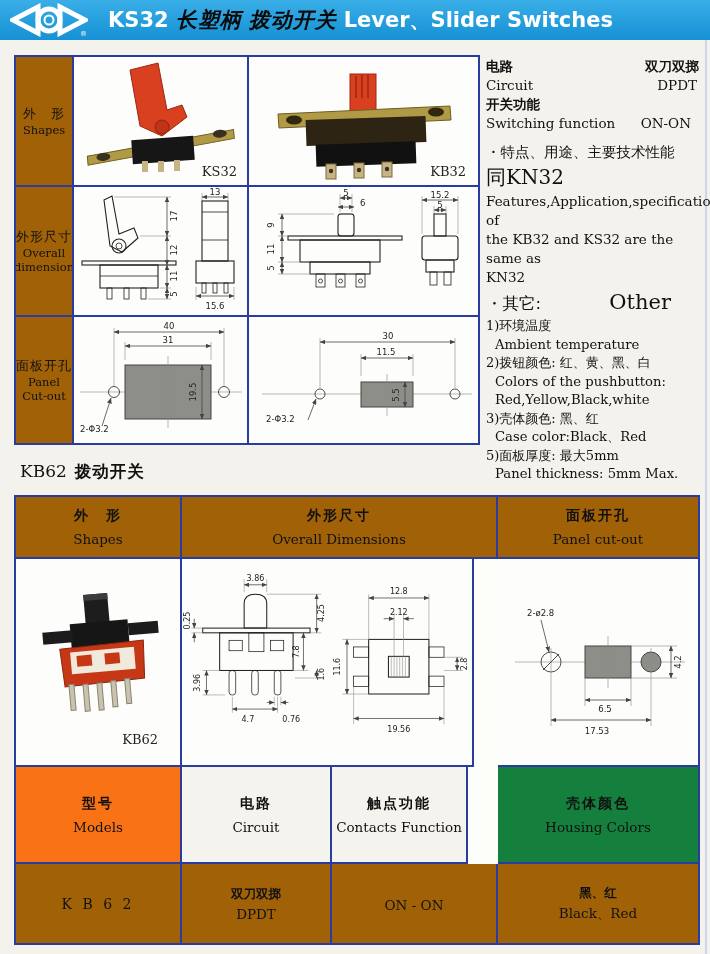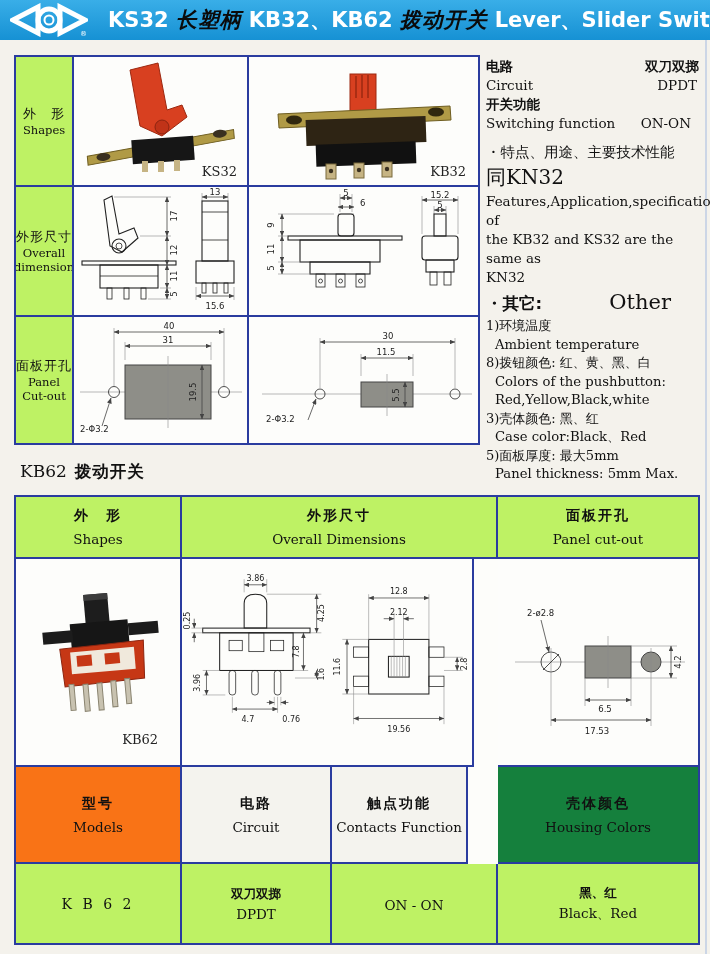--- a/index.html
+++ b/index.html
@@ -8,42 +8,42 @@
 
 .topbar{position:absolute;left:0;top:0;width:710px;height:40px;background:linear-gradient(#39aee8,#1691d4);display:flex;align-items:center}
 .logo{margin-left:10px;flex:0 0 auto}
 .titlebar{display:flex;align-items:baseline;gap:7px;margin-left:20px;font-family:"DejaVu Sans",sans-serif;font-size:21px;font-weight:bold;white-space:nowrap}
 .t-w{color:#fff}
 .t-b{color:#0b0b0b;font-style:italic;letter-spacing:1px}
 
 .tbl1{position:absolute;left:14px;top:55px;width:466px;height:390px;border:2px solid #2a3c9f;background:#fff}
 .tbl2{position:absolute;left:14px;top:495px;width:686px;height:450px;border:2px solid #2a3c9f;background:#fdfdfa}
 .cell{position:absolute;overflow:hidden}
-.blue{background:#bef264}
+.blue{background:#a16207}
 .white{background:#fdfdfb}
 .br{border-right:2px solid #2a3c9f}
 .bb{border-bottom:2px solid #2a3c9f}
 .lblcol{display:flex;flex-direction:column;align-items:center;justify-content:center;text-align:center}
 .lbl-cn{font-size:13px;letter-spacing:1px}
 .lbl-en{font-size:11.5px;line-height:14px}
 .hd{display:flex;flex-direction:column;align-items:center;justify-content:center;text-align:center}
 .hd-cn{font-family:"DejaVu Sans",sans-serif;font-weight:bold;font-size:14px;letter-spacing:2px}
 .hd-en{font-size:13.5px;margin-top:6px}
 .photo-label{position:absolute;font-size:13px;color:#222}
 .cellflex{display:flex;align-items:center;justify-content:center}
 
 .specs{position:absolute;left:486px;top:57px;width:219px}
 .srow{display:flex;justify-content:space-between;align-items:baseline;line-height:19px}
 .cnb{font-family:"DejaVu Sans",sans-serif;font-weight:bold;font-size:13.5px}
 .en{font-size:13.5px}
 .feat-title{font-family:"DejaVu Sans",sans-serif;font-weight:normal;font-size:14.5px;margin-top:9px;line-height:20px;white-space:nowrap}
 .feat-same{font-size:20px;line-height:26px;margin:2px 0}
 .eng{font-size:13.5px;line-height:19px}
 .other-row{display:flex;justify-content:space-between;align-items:baseline;margin:3px 0 2px}
-.other-cn{font-family:"DejaVu Sans",sans-serif;font-weight:bold;font-size:16.5px}
+.other-cn{font-family:"DejaVu Sans",sans-serif;font-weight:normal;font-size:16.5px}
 .other-en{font-size:21px;margin-right:34px}
 .item-cn{font-size:13px;line-height:18.5px}
 .item-en{font-size:13.2px;line-height:18.5px;padding-left:9px}
 
 .kb62-head{position:absolute;left:20px;top:461px;display:flex;align-items:baseline;gap:8px}
 .kb62-head .m{font-size:17px}
 .kb62-head .c{font-family:"DejaVu Sans",sans-serif;font-weight:bold;font-size:16.5px;letter-spacing:1px}
 
 .dcell{display:flex;flex-direction:column;align-items:center;justify-content:center;text-align:center}
 .d-cn{font-family:"DejaVu Sans",sans-serif;font-weight:bold;font-size:12.5px}
@@ -72,21 +72,20 @@
   <svg class="logo" width="78" height="34" viewBox="0 0 78 34">
     <polygon points="3,17 28,4 28,30" fill="none" stroke="#fff" stroke-width="5"></polygon>
     <circle cx="39" cy="17" r="11" fill="none" stroke="#fff" stroke-width="5"></circle>
     <circle cx="39" cy="17" r="4.5" fill="none" stroke="#fff" stroke-width="2"></circle>
     <polygon points="75,17 50,4 50,30" fill="none" stroke="#fff" stroke-width="5"></polygon>
     <text x="70" y="33" font-size="7" fill="#fff" font-family="DejaVu Sans, sans-serif">®</text>
   </svg>
   <div class="titlebar">
     <span class="t-w">KS32</span>
     <span class="t-b">长塑柄</span>
-    <span class="t-w">KB32、KB62</span>
     <span class="t-b">拨动开关</span>
     <span class="t-w">Lever、Slider Switches</span>
   </div>
 </header>
 <div class="edge"></div>
 
 <div class="tbl1">
 
   <div class="cell blue br bb lblcol" style="left:0;top:0;width:58px;height:130px">
     <div class="lbl-cn">外　形</div>
@@ -294,21 +293,21 @@
   <div class="feat-same">同KN32</div>
   <div class="eng">Features,Application,specifications of</div>
   <div class="eng">the KB32 and KS32 are the same as</div>
   <div class="eng">KN32</div>
   <div class="other-row">
     <span class="other-cn">・其它:</span>
     <span class="other-en">Other</span>
   </div>
   <div class="item-cn">1)环境温度</div>
   <div class="item-en">Ambient temperature</div>
-  <div class="item-cn">8)拨钮颜色: 红、黄、黑、白</div>
+  <div class="item-cn">2)拨钮颜色: 红、黄、黑、白</div>
   <div class="item-en">Colors of the pushbutton:</div>
   <div class="item-en">Red,Yellow,Black,white</div>
   <div class="item-cn">3)壳体颜色: 黑、红</div>
   <div class="item-en">Case color:Black、Red</div>
   <div class="item-cn">5)面板厚度: 最大5mm</div>
   <div class="item-en">Panel thickness: 5mm Max.</div>
 </div>
 
 <div class="kb62-head">
   <span class="m">KB62</span>

